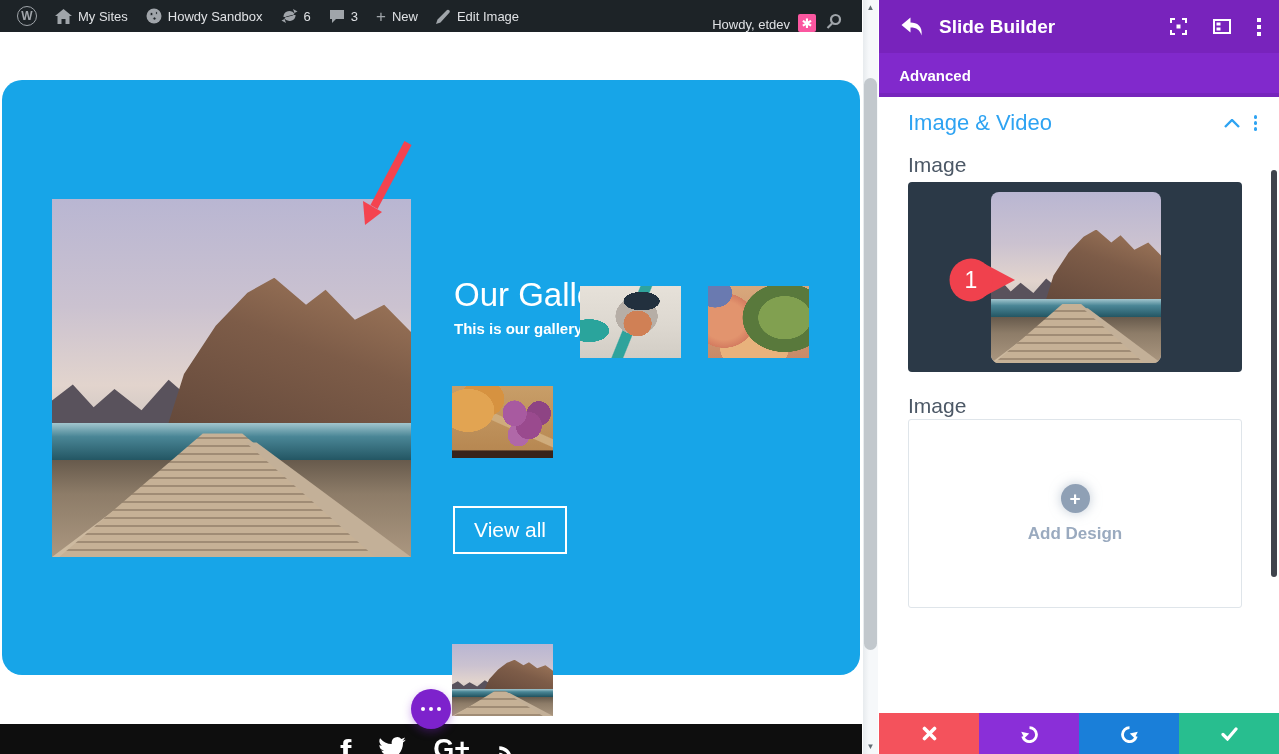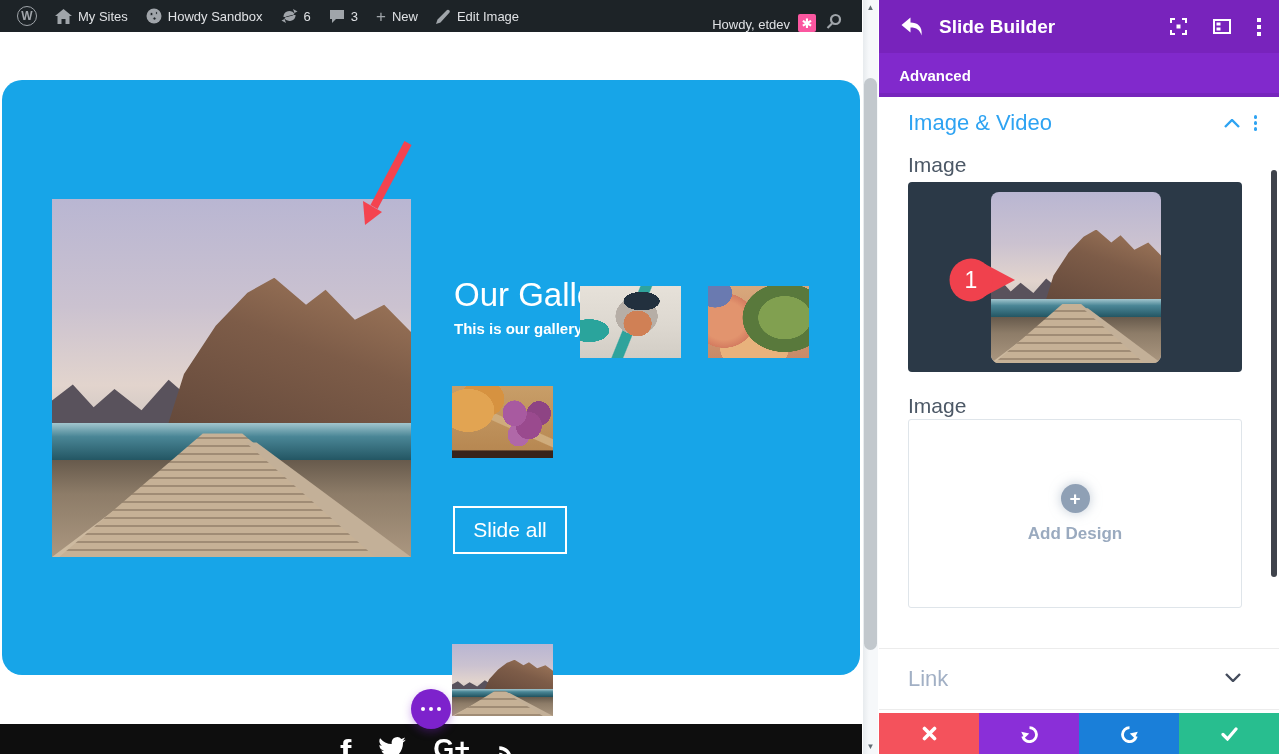--- a/index.html
+++ b/index.html
@@ -254,21 +254,21 @@
       <div class="lake"></div>
       <div class="shore"></div>
       <div class="rail-l"></div>
       <div class="dock"></div>
       <div class="rail-r"></div>
     </div>
     <div class="thumb t2 photo-beach"></div>
     <div class="thumb t3 photo-artichoke"></div>
     <div class="thumb t4 photo-onions"></div>
 
-    <button class="view-all">Slide all</button>
+    <button class="view-all">View all</button>
   </section>
 
   <div class="dots-btn">
     <i></i>
       <i></i>
       <i></i>
   </div>
 
   <footer class="site-footer">
     <div class="social-row">
@@ -367,26 +367,20 @@
 
     <div class="field-label" style="top:394px;">Image</div>
 
     <div class="video-box">
       <div class="addvideo">
         <span class="plus-circle">+</span>
         <span class="addvideo-label">Add Design</span>
       </div>
     </div>
 
-    <div class="link-row">
-      <span class="link-title">Link</span>
-      <svg class="chev" width="16" height="9" viewBox="0 0 16 9" fill="none" stroke="#444c5c" stroke-width="2.4">
-        <path d="M1 1 L8 8 L15 1"></path>
-      </svg>
-    </div>
 
     <div class="actions">
       <button class="act-btn act-red">
         <svg width="15" height="15" viewBox="0 0 15 15" stroke="#fff" stroke-width="3.6" stroke-linecap="round">
           <line x1="2.5" y1="2.5" x2="12.5" y2="12.5"></line>
             <line x1="12.5" y1="2.5" x2="2.5" y2="12.5"></line>
         </svg>
       </button>
       <button class="act-btn act-purple">
         <svg width="19" height="18" viewBox="0 0 19 18">

